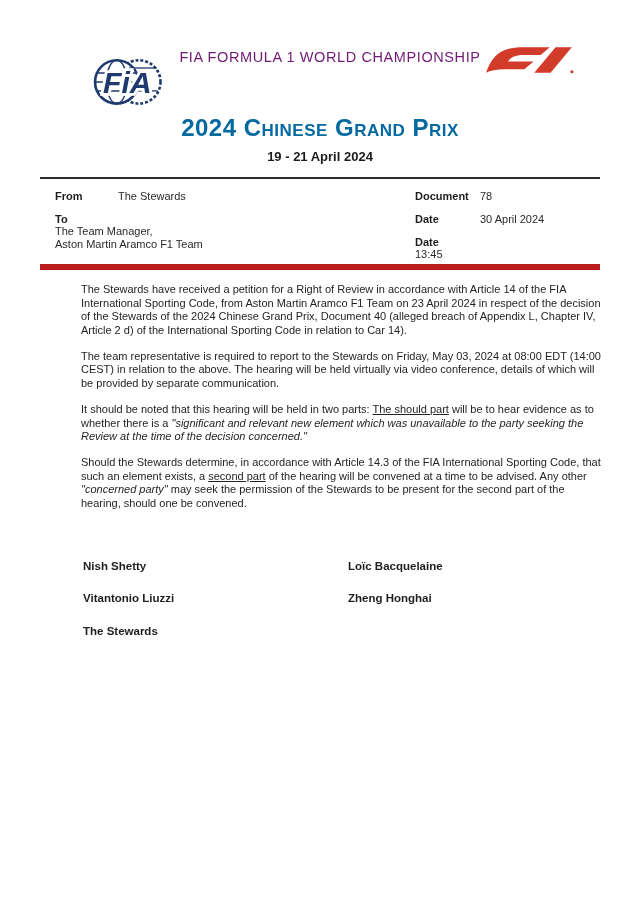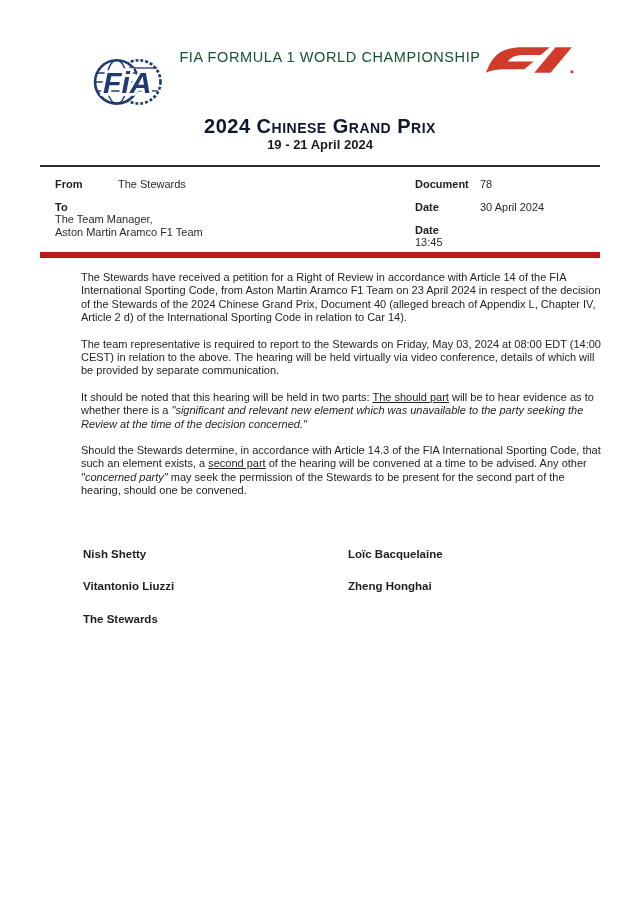--- a/index.html
+++ b/index.html
@@ -19,44 +19,44 @@
   .header {
     display: flex;
     align-items: flex-start;
     margin: 55px 66px 0 84px;
     height: 64px;
   }
   .fia-logo-wrap { width: 90px; flex: 0 0 auto; }
   .championship-text {
     flex: 1;
     text-align: center;
-    color: #14532d;
+    color: #701a75;
     font-size: 14.5px;
     letter-spacing: 0.6px;
     font-weight: 400;
     margin-top: -6px;
     white-space: nowrap;
   }
   .f1-logo-wrap { width: 88px; flex: 0 0 auto; margin-top: -10px; }
 
   
   .title-block { text-align: center; margin-top: -4px; }
   .event-title {
-    font-size: 20px;
+    font-size: 24px;
     font-weight: bold;
     font-variant: small-caps;
     letter-spacing: 0.5px;
-    color: #0f172a;
+    color: #0369a1;
     line-height: 1.1;
   }
   .event-dates {
     font-size: 13px;
     font-weight: bold;
     color: #1b1b1b;
-    margin-top: 0;
+    margin-top: 8px;
   }
 
   
   .meta-table {
     margin: 13px 40px 0 40px;
     border-top: 2px solid #2c2c2c;
     border-bottom: 6px solid #b91c1c;
     padding: 11px 0 3px 0;
     display: flex;
     font-size: 11px;

